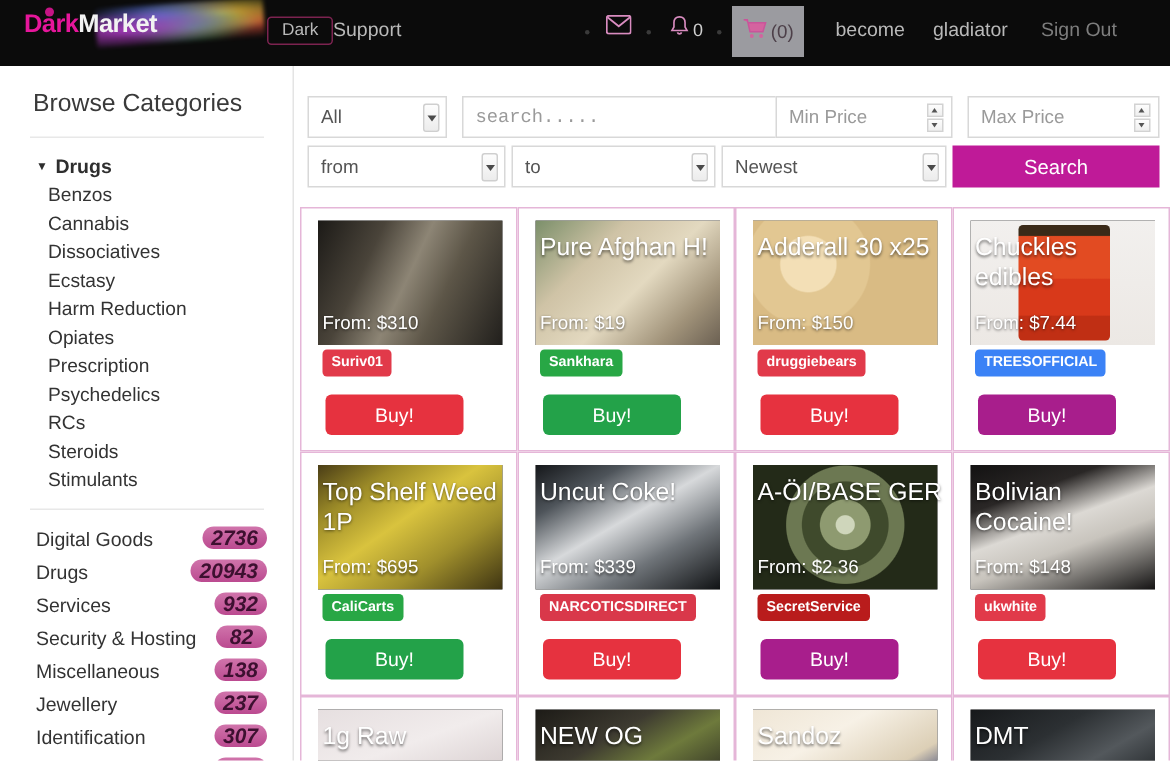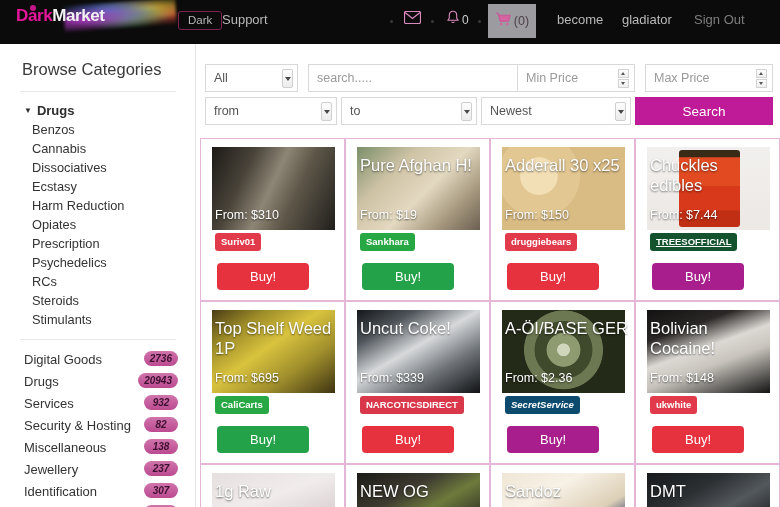--- a/index.html
+++ b/index.html
@@ -120,21 +120,21 @@
     margin-left: 12px; margin-top: 5px;
     font-size: 13px; color: #333;
     height: 17px;
   }
   .badge {
     position: absolute; right: 6px; top: -1px;
     min-width: 34px; text-align: center;
     background: #c9519c;
     background: linear-gradient(#d074ab, #bb4a90);
     color: #3d1030;
-    font-size: 10px; font-weight: bold; font-style: italic;
+    font-size: 14px; font-weight: bold; font-style: italic;
     border-radius: 9px;
     padding: 2px 6px 2px;
     line-height: 11px;
   }
   #sidebar-divider {
     position: absolute; left: 195px; top: 44px;
     width: 1px; height: 463px; background: #e4e4e4;
   }
 
   
@@ -184,21 +184,21 @@
     border-left:2.5px solid transparent;border-right:2.5px solid transparent;
     border-bottom:3px solid #555;
   }
   .spin .dn::after {
     content:""; width:0;height:0;
     border-left:2.5px solid transparent;border-right:2.5px solid transparent;
     border-top:3px solid #555;
   }
 
   #f-cat   { left: 0;   top: 0;  width: 93px; }
-  #f-q     { left: 103px; top: 0; width: 222px; }
+  #f-q     { left: 103px; top: 0; width: 222px; font-family: Liberation Mono, monospace; }
   #f-min   { left: 312px; top: 0; width: 118px; }
   #f-max   { left: 440px; top: 0; width: 128px; }
   #f-from  { left: 0;   top: 33px; width: 132px; }
   #f-to    { left: 136px; top: 33px; width: 136px; }
   #f-sort  { left: 276px; top: 33px; width: 150px; }
   #btn-search {
     position: absolute; left: 430px; top: 33px;
     width: 138px; height: 28px;
     background: #bf1a98;
     color: #fff; font-size: 13.5px;
@@ -486,21 +486,21 @@
         <div class="pprice">From: $150</div>
         <div class="vendor" style="background: rgb(225, 58, 74);">druggiebears</div>
         <button class="buy" style="background: rgb(230, 50, 63);">Buy!</button>
       </div>
       <div class="card">
         <div class="thumb">
           <div class="bg img-chuckles"></div>
         </div>
         <div class="ptitle">Chuckles edibles</div>
         <div class="pprice">From: $7.44</div>
-        <div class="vendor" style="background: #14532d; text-decoration: underline;">TREESOFFICIAL</div>
+        <div class="vendor" style="background: #3b82f6;">TREESOFFICIAL</div>
         <button class="buy" style="background: rgb(168, 30, 140);">Buy!</button>
       </div>
     </div>
   <div class="row" id="row-1">
       <div class="card">
         <div class="thumb">
           <div class="bg img-weed"></div>
         </div>
         <div class="ptitle">Top Shelf Weed 1P</div>
         <div class="pprice">From: $695</div>
@@ -515,21 +515,21 @@
         <div class="pprice">From: $339</div>
         <div class="vendor" style="background: rgb(217, 56, 74); text-align: right;">NARCOTICSDIRECT</div>
         <button class="buy" style="background: rgb(230, 50, 63);">Buy!</button>
       </div>
       <div class="card">
         <div class="thumb">
           <div class="bg img-base"></div>
         </div>
         <div class="ptitle">A-ÖI/BASE GER</div>
         <div class="pprice">From: $2.36</div>
-        <div class="vendor" style="background: #0c4a6e; font-style: italic;">SecretService</div>
+        <div class="vendor" style="background: #b91c1c;">SecretService</div>
         <button class="buy" style="background: rgb(168, 30, 140);">Buy!</button>
       </div>
       <div class="card">
         <div class="thumb">
           <div class="bg img-boliv"></div>
         </div>
         <div class="ptitle">Bolivian Cocaine!</div>
         <div class="pprice">From: $148</div>
         <div class="vendor" style="background: rgb(225, 58, 74);">ukwhite</div>
         <button class="buy" style="background: rgb(230, 50, 63);">Buy!</button>

